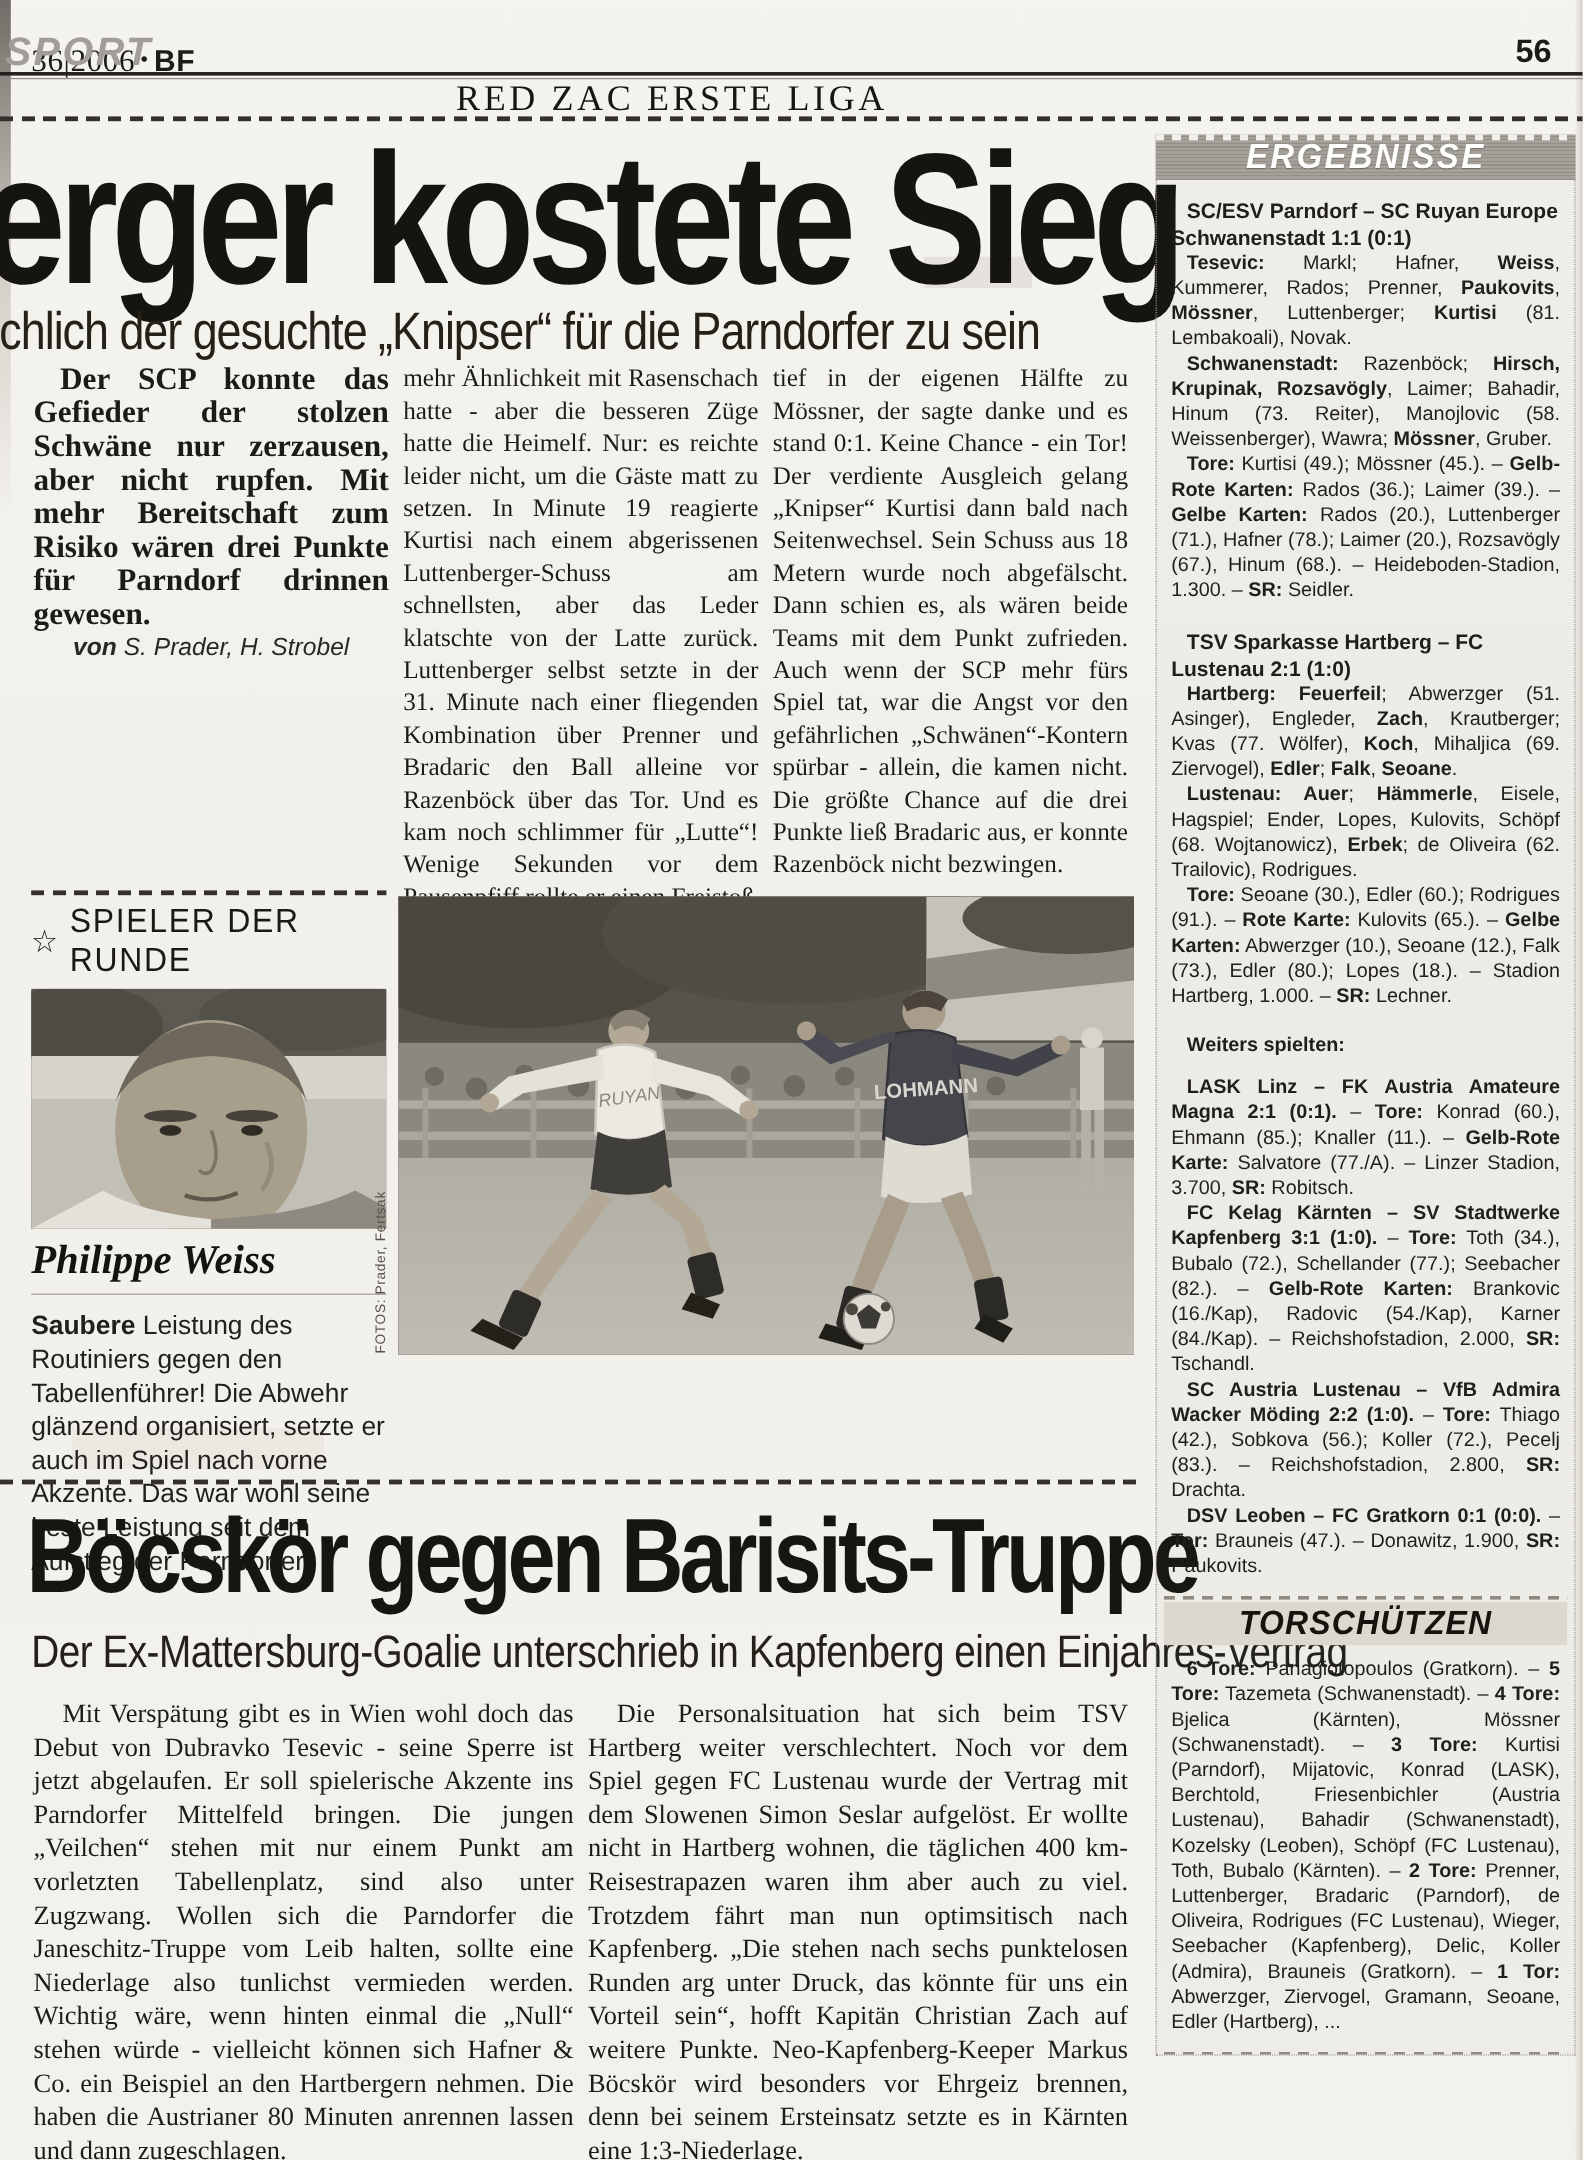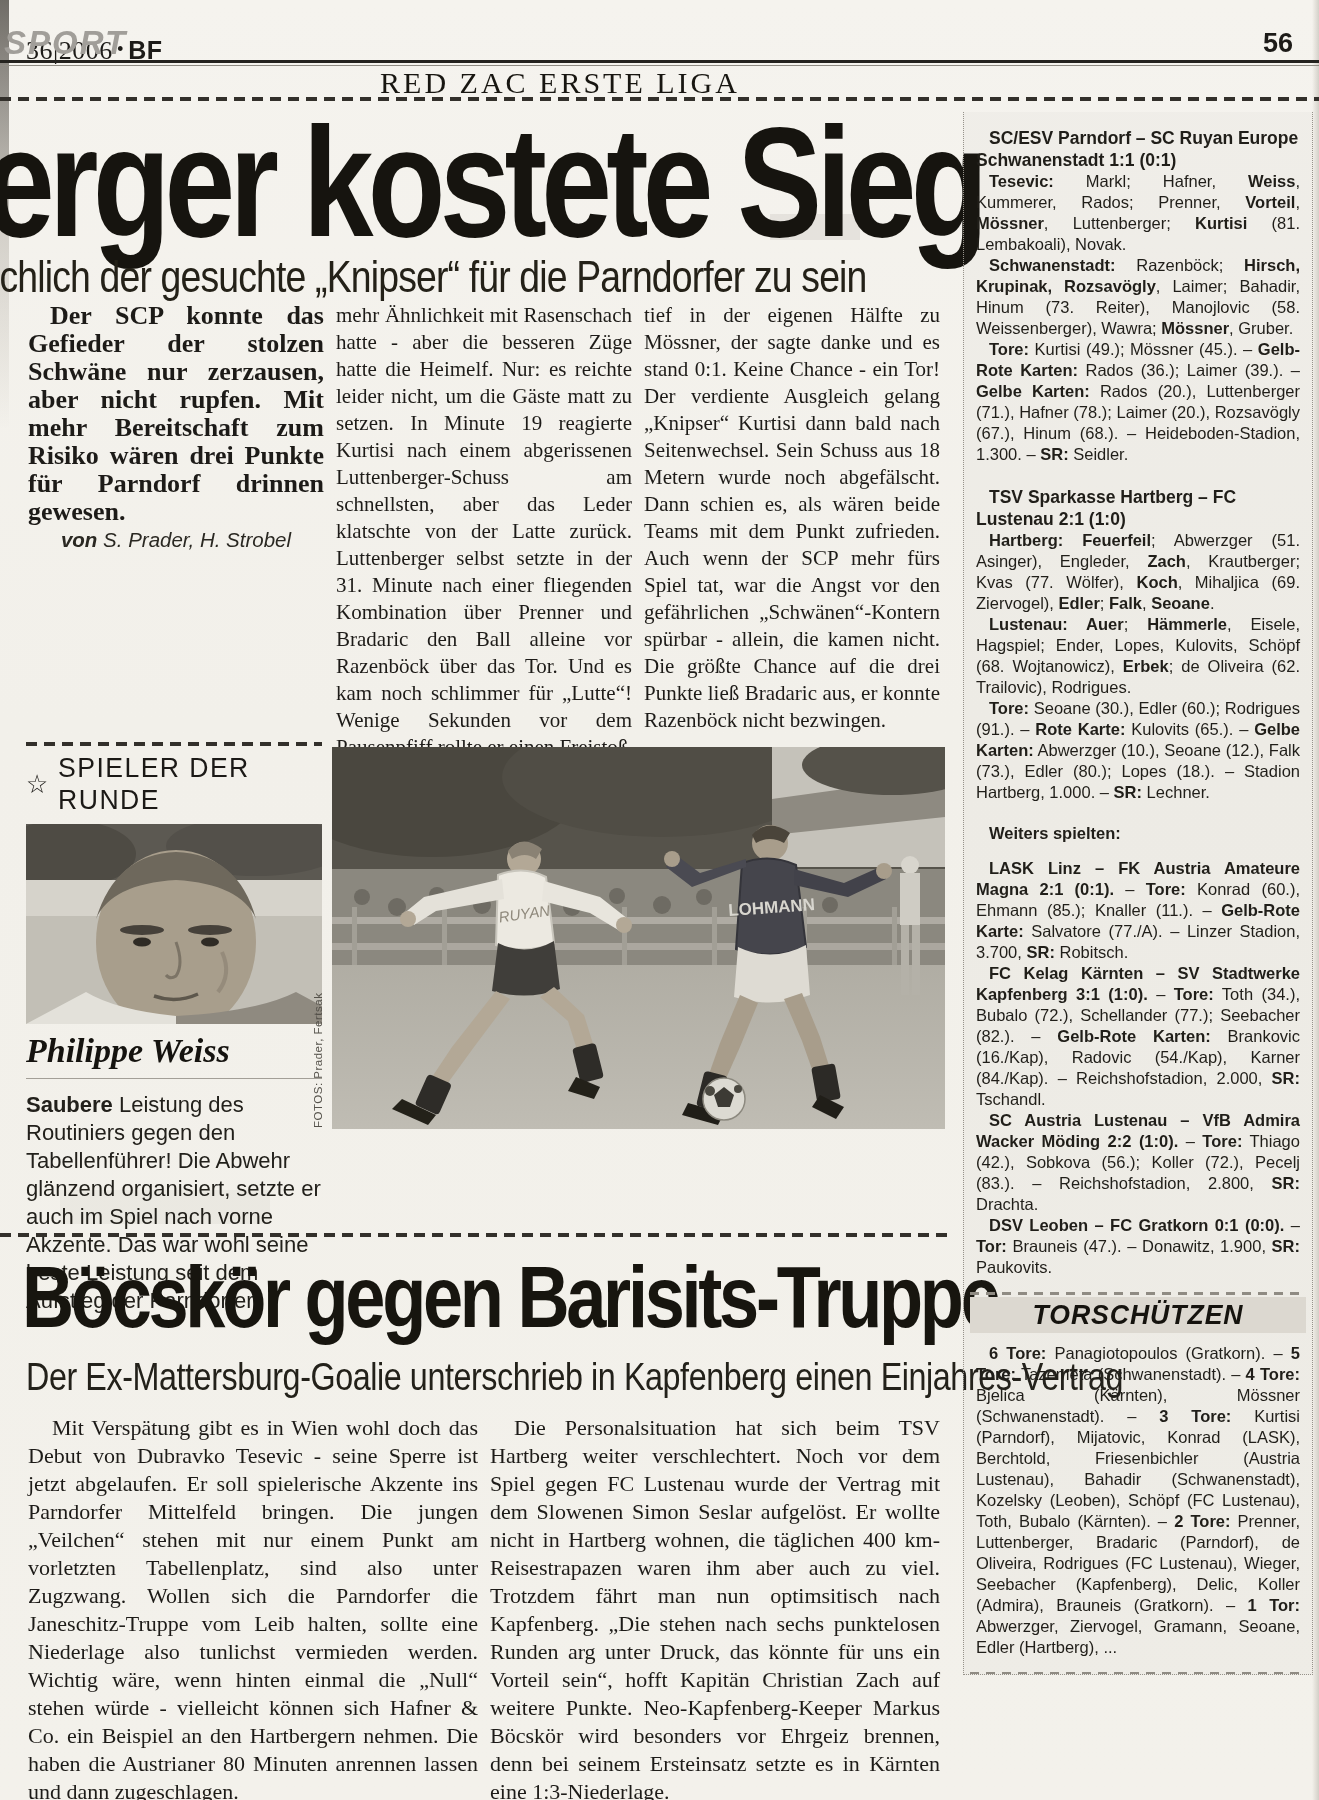--- a/index.html
+++ b/index.html
@@ -268,25 +268,28 @@
   <div class="headline2">Böcskör gegen Barisits-Truppe</div>
   <div class="subhead2">Der Ex-Mattersburg-Goalie unterschrieb in Kapfenberg einen Einjahres-Vertrag</div>
   <div class="col2a cc1">
     <p>Mit Verspätung gibt es in Wien wohl doch das Debut von Dubravko Tesevic - seine Sperre ist jetzt abgelaufen. Er soll spielerische Akzente ins Parndorfer Mittelfeld bringen. Die jungen „Veilchen“ stehen mit nur einem Punkt am vorletzten Tabellenplatz, sind also unter Zugzwang. Wollen sich die Parndorfer die Janeschitz-Truppe vom Leib halten, sollte eine Niederlage also tunlichst vermieden werden.  Wichtig wäre, wenn hinten einmal die „Null“ stehen würde - vielleicht können sich Hafner &amp; Co. ein Beispiel an den Hartbergern nehmen. Die haben die Austrianer 80 Minuten anrennen lassen und dann zugeschlagen.</p>
   </div>
   <div class="col2a cc2">
     <p>Die Personalsituation hat sich beim TSV Hartberg weiter verschlechtert. Noch vor dem Spiel gegen FC Lustenau wurde der Vertrag mit dem Slowenen Simon Seslar aufgelöst. Er wollte nicht in Hartberg wohnen, die täglichen 400 km-Reisestrapazen waren ihm aber auch zu viel. Trotzdem fährt man nun optimsitisch nach Kapfenberg. „Die stehen nach sechs punktelosen Runden arg unter Druck, das könnte für uns ein Vorteil sein“, hofft Kapitän Christian Zach auf weitere Punkte. Neo-Kapfenberg-Keeper Markus Böcskör wird besonders vor Ehrgeiz brennen, denn bei seinem Ersteinsatz setzte es in Kärnten eine 1:3-Niederlage.</p>
   </div>
 
   <div class="sidebar">
+    <div class="sb-band">
+      <span>ERGEBNISSE</span>
+    </div>
     <div class="sb-box">
 
       <div class="m-block">
         <p class="sb-title">SC/ESV Parndorf – SC Ruyan Europe Schwanenstadt 1:1 (0:1)</p>
-        <p><b>Tesevic:</b> Markl; Hafner, <b>Weiss</b>, Kummerer, Rados; Prenner, <b>Vorteil</b>, <b>Mössner</b>, Luttenberger; <b>Kurtisi</b> (81. Lembakoali), Novak.</p>
+        <p><b>Tesevic:</b> Markl; Hafner, <b>Weiss</b>, Kummerer, Rados; Prenner, <b>Paukovits</b>, <b>Mössner</b>, Luttenberger; <b>Kurtisi</b> (81. Lembakoali), Novak.</p>
         <p><b>Schwanenstadt:</b> Razenböck; <b>Hirsch, Krupinak, Rozsavögly</b>, Laimer; Bahadir, Hinum (73. Reiter), Manojlovic (58. Weissenberger), Wawra; <b>Mössner</b>, Gruber.</p>
         <p><b>Tore:</b> Kurtisi (49.); Mössner (45.). – <b>Gelb-Rote Karten:</b> Rados (36.); Laimer (39.). – <b>Gelbe Karten:</b> Rados (20.), Luttenberger (71.), Hafner (78.); Laimer (20.), Rozsavögly (67.), Hinum (68.). – Heideboden-Stadion, 1.300. – <b>SR:</b> Seidler.</p>
       </div>
 
       <div class="m-block" style="margin-top:22px;">
         <p class="sb-title">TSV Sparkasse Hartberg – FC Lustenau 2:1 (1:0)</p>
         <p><b>Hartberg: Feuerfeil</b>; Abwerzger (51. Asinger), Engleder, <b>Zach</b>, Krautberger; Kvas (77. Wölfer), <b>Koch</b>, Mihaljica (69. Ziervogel), <b>Edler</b>; <b>Falk</b>, <b>Seoane</b>.</p>
         <p><b>Lustenau: Auer</b>; <b>Hämmerle</b>, Eisele, Hagspiel; Ender, Lopes, Kulovits, Schöpf (68. Wojtanowicz), <b>Erbek</b>; de Oliveira (62. Trailovic), Rodrigues.</p>
         <p><b>Tore:</b> Seoane (30.), Edler (60.); Rodrigues (91.). – <b>Rote Karte:</b> Kulovits (65.). – <b>Gelbe Karten:</b> Abwerzger (10.), Seoane (12.), Falk (73.), Edler (80.); Lopes (18.). – Stadion Hartberg, 1.000. – <b>SR:</b> Lechner.</p>
       </div>

